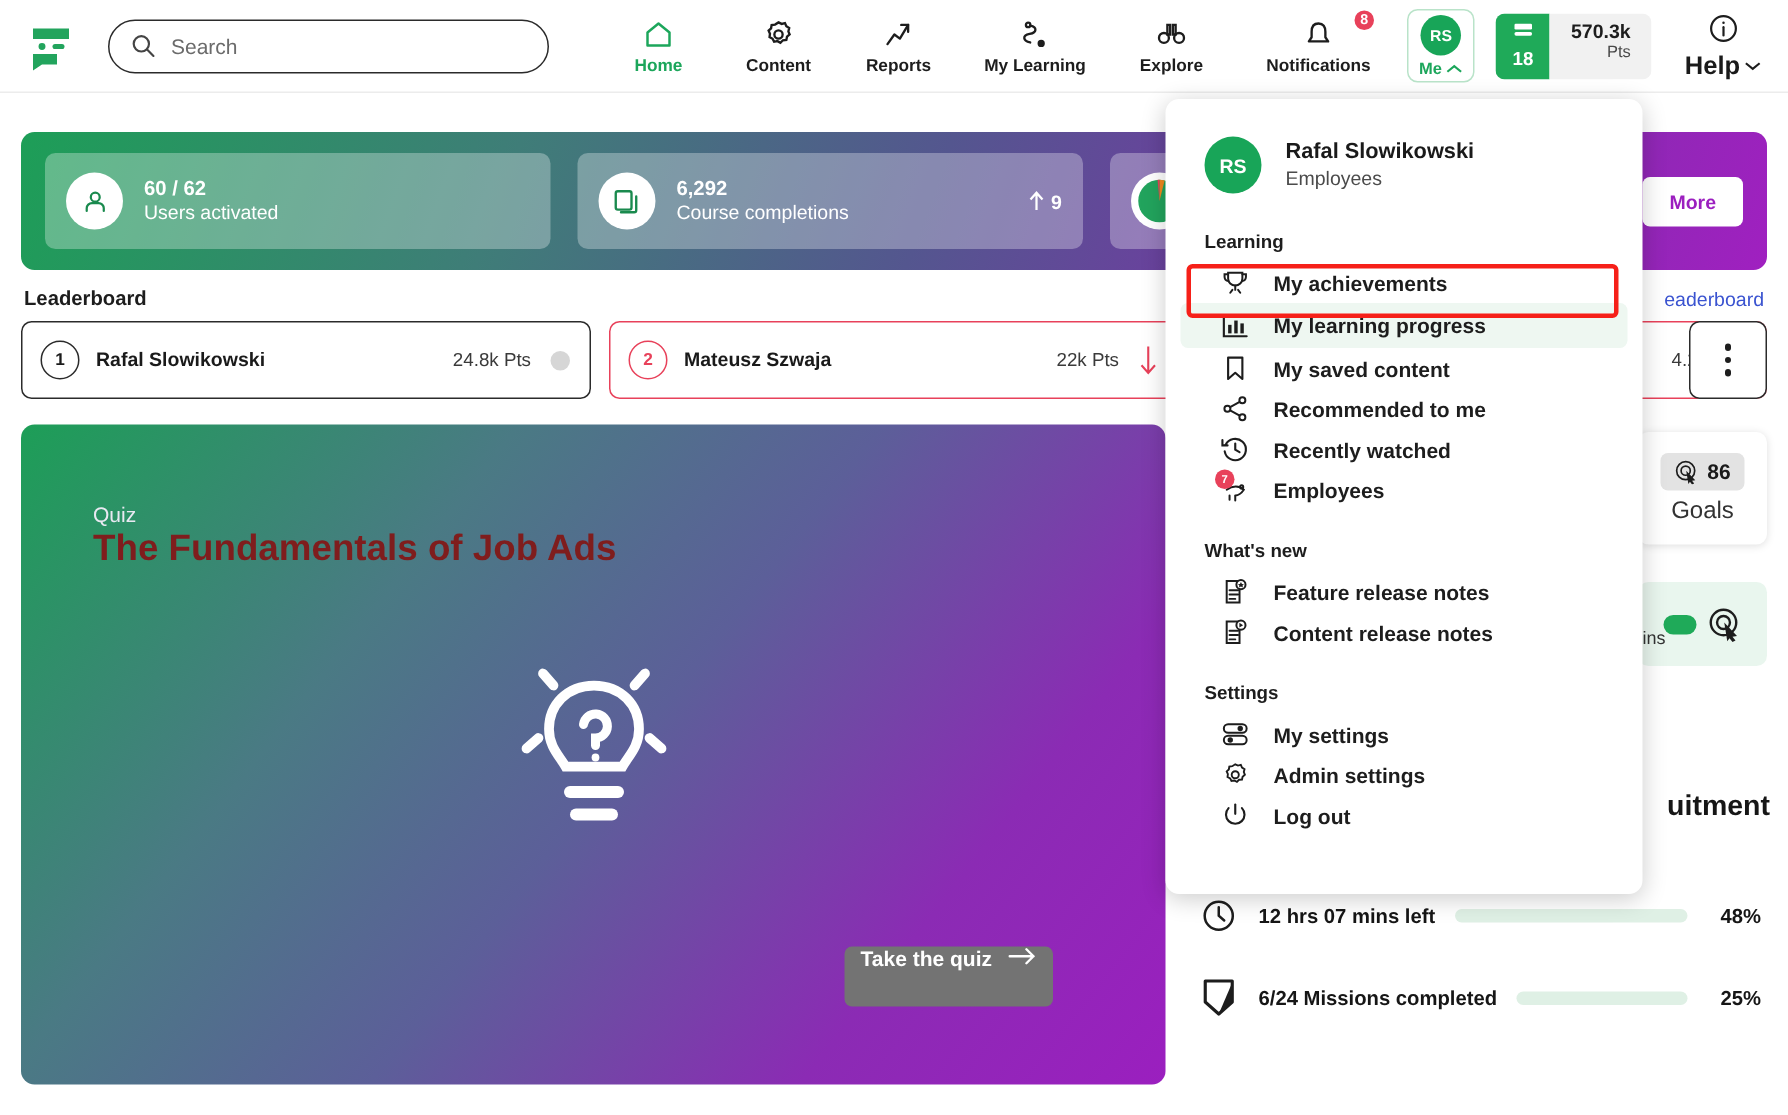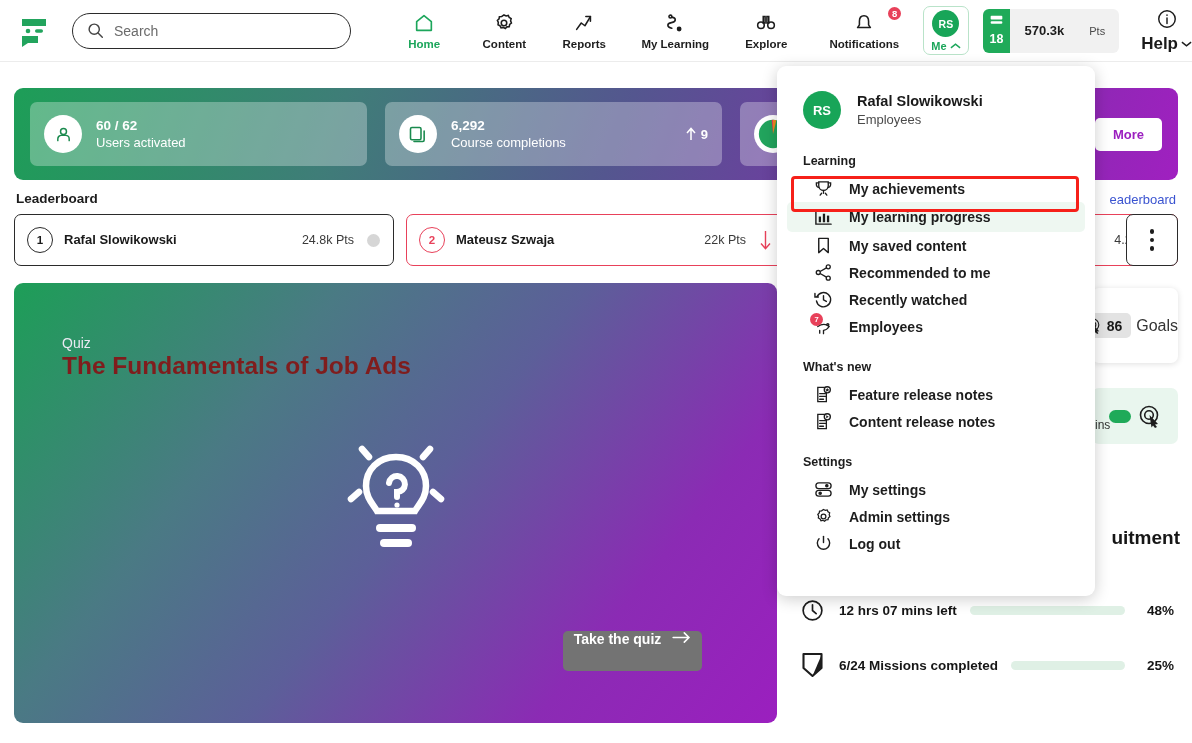--- a/index.html
+++ b/index.html
@@ -55,22 +55,22 @@
   }
   .me-lbl { font-size:11px; font-weight:bold; color:#1ca65b; display:flex; gap:3px; align-items:center;}
 
   .pts-block { display:flex; align-items:stretch; margin-left:14px; height:44px; border-radius:6px; overflow:hidden; }
   .pts-left {
     background:#1faa59; width:36px; display:flex; flex-direction:column;
     align-items:center; justify-content:center; gap:2px; color:#fff;
   }
   .pts-left .num { font-size:12.5px; font-weight:bold; }
   .pts-right {
-    background:#f1f1f1; padding:4px 14px; display:flex; flex-direction:row;
-    align-items:center; justify-content:center; gap:1px;
+    background:#f1f1f1; padding:4px 14px; display:flex; flex-direction:column;
+    align-items:center; justify-content:flex-start; gap:1px;
   }
   .pts-right .val { font-size:13px; font-weight:bold; color:#1d1d1d; }
   .pts-right .sub { font-size:11px; color:#4a4a4a;margin-left:24px; }
 
   .help-block { display:flex; flex-direction:column; align-items:center; gap:4px; margin-left:22px; cursor:pointer; }
   .help-block .lbl { font-size:17px; font-weight:bold; display:flex; align-items:center; gap:3px; }
 
   
   .banner {
     position:absolute; left:14px; top:88px; width:1164px; height:92px;
@@ -145,21 +145,21 @@
     position:absolute; left:563px; top:631px; width:139px; height:40px;
     background:#737373; border:none; border-radius:5px; color:#fff;
     font-size:14px; font-weight:bold; cursor:pointer;
     display:flex; align-items:flex-start; justify-content:center; gap:11px;
   }
 
   
   .goals-card {
     position:absolute; left:1092px; top:288px; width:86px; height:75px;
     background:#fff; border-radius:7px; box-shadow:0 1px 6px rgba(0,0,0,.13);
-    display:flex; align-items:center; justify-content:flex-end; gap:5px;
+    display:flex; flex-direction:column; align-items:center; justify-content:center; gap:5px;
   }
   .goals-pill {
     background:#e3e3e3; border-radius:5px; padding:4px 9px;
     display:flex; align-items:center; gap:5px; font-size:14px; font-weight:bold;
   }
   .goals-lbl { font-size:16px; color:#333; }
 
   .mins-card {
     position:absolute; left:1092px; top:388px; width:86px; height:56px;
     background:#e9f6ee; border-radius:7px;

